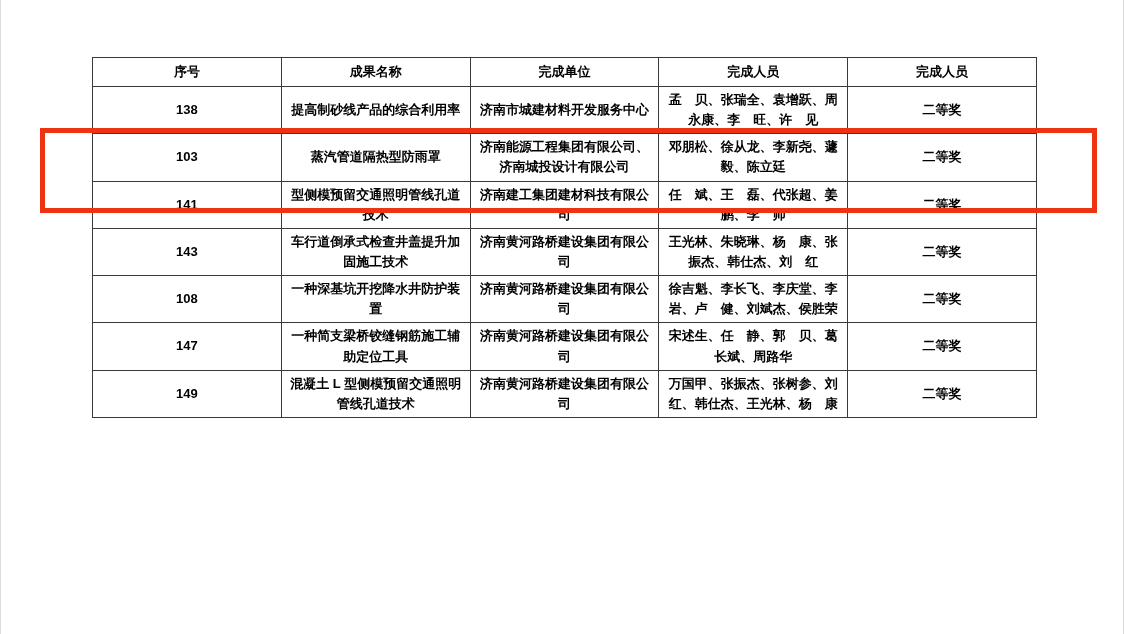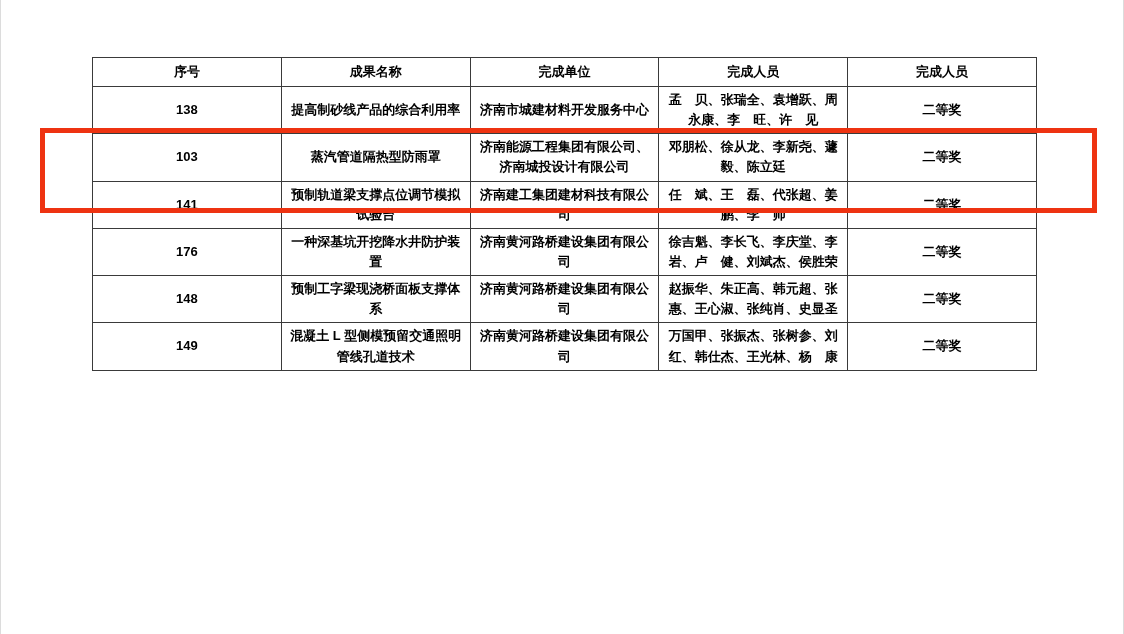--- a/index.html
+++ b/index.html
@@ -63,37 +63,44 @@
   </tr>
       <tr class="data-row">
     <td class="c-no">103</td>
     <td class="c-name">蒸汽管道隔热型防雨罩</td>
     <td class="c-unit">济南能源工程集团有限公司、济南城投设计有限公司</td>
     <td class="c-people">邓朋松、徐从龙、李新尧、蘧　毅、陈立廷</td>
     <td class="c-award">二等奖</td>
   </tr>
       <tr class="data-row">
     <td class="c-no">141</td>
-    <td class="c-name">预制轨道梁支撑点位调节模拟试验台</td>
+    <td class="c-name">型侧模预留交通照明管线孔道技术</td>
     <td class="c-unit">济南建工集团建材科技有限公司</td>
     <td class="c-people">任　斌、王　磊、代张超、姜　鹏、李　帅</td>
     <td class="c-award">二等奖</td>
   </tr>
       <tr class="data-row">
-    <td class="c-no">176</td>
+    <td class="c-no">143</td>
+    <td class="c-name">车行道倒承式检查井盖提升加固施工技术</td>
+    <td class="c-unit">济南黄河路桥建设集团有限公司</td>
+    <td class="c-people">王光林、朱晓琳、杨　康、张振杰、韩仕杰、刘　红</td>
+    <td class="c-award">二等奖</td>
+  </tr>
+      <tr class="data-row">
+    <td class="c-no">108</td>
     <td class="c-name">一种深基坑开挖降水井防护装置</td>
     <td class="c-unit">济南黄河路桥建设集团有限公司</td>
     <td class="c-people">徐吉魁、李长飞、李庆堂、李　岩、卢　健、刘斌杰、侯胜荣</td>
     <td class="c-award">二等奖</td>
   </tr>
       <tr class="data-row">
-    <td class="c-no">148</td>
-    <td class="c-name">预制工字梁现浇桥面板支撑体系</td>
+    <td class="c-no">147</td>
+    <td class="c-name">一种简支梁桥铰缝钢筋施工辅助定位工具</td>
     <td class="c-unit">济南黄河路桥建设集团有限公司</td>
-    <td class="c-people">赵振华、朱正高、韩元超、张　惠、王心淑、张纯肖、史显圣</td>
+    <td class="c-people">宋述生、任　静、郭　贝、葛长斌、周路华</td>
     <td class="c-award">二等奖</td>
   </tr>
       <tr class="data-row">
     <td class="c-no">149</td>
     <td class="c-name">混凝土 L 型侧模预留交通照明管线孔道技术</td>
     <td class="c-unit">济南黄河路桥建设集团有限公司</td>
     <td class="c-people">万国甲、张振杰、张树参、刘　红、韩仕杰、王光林、杨　康</td>
     <td class="c-award">二等奖</td>
   </tr>
     </tbody>

